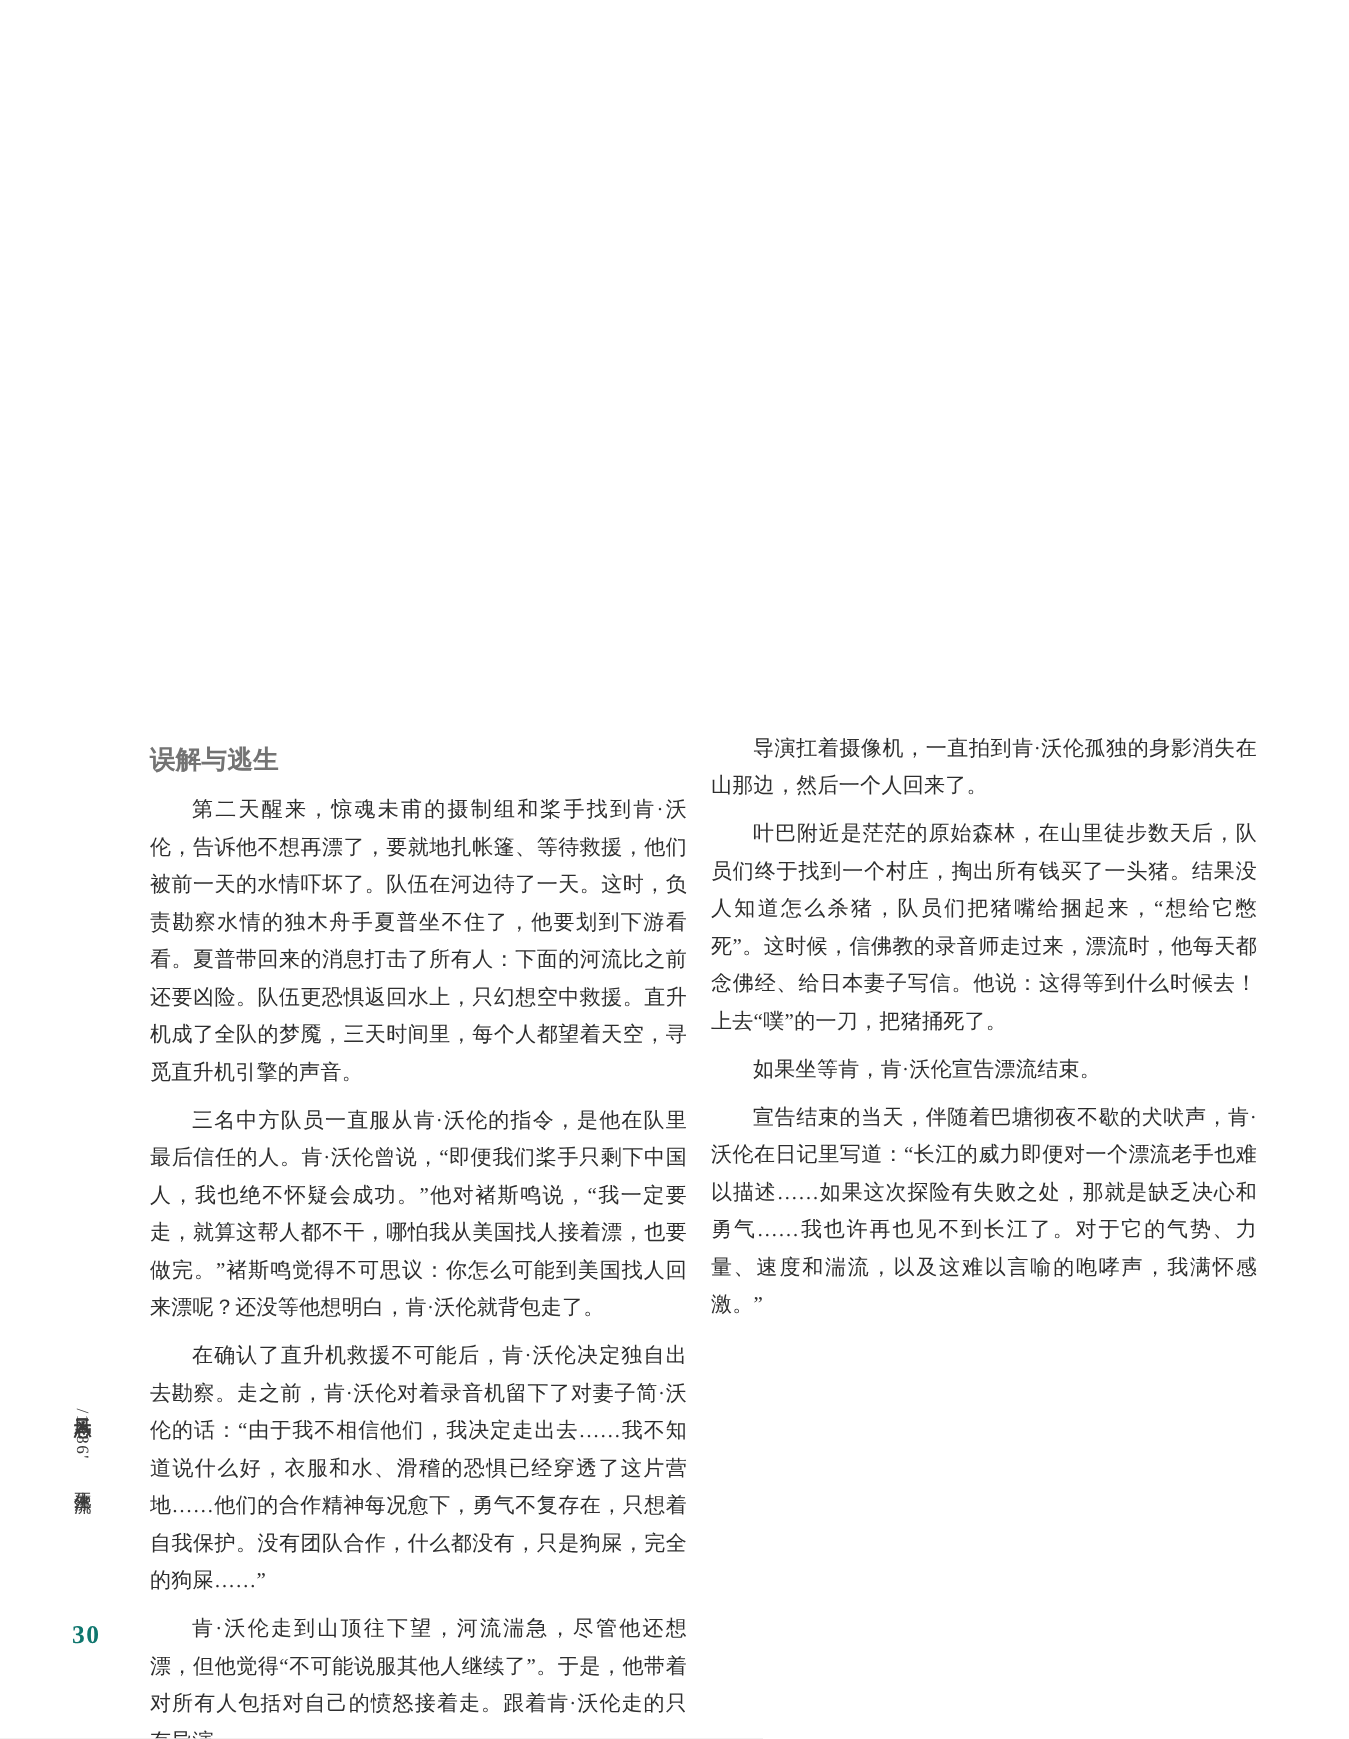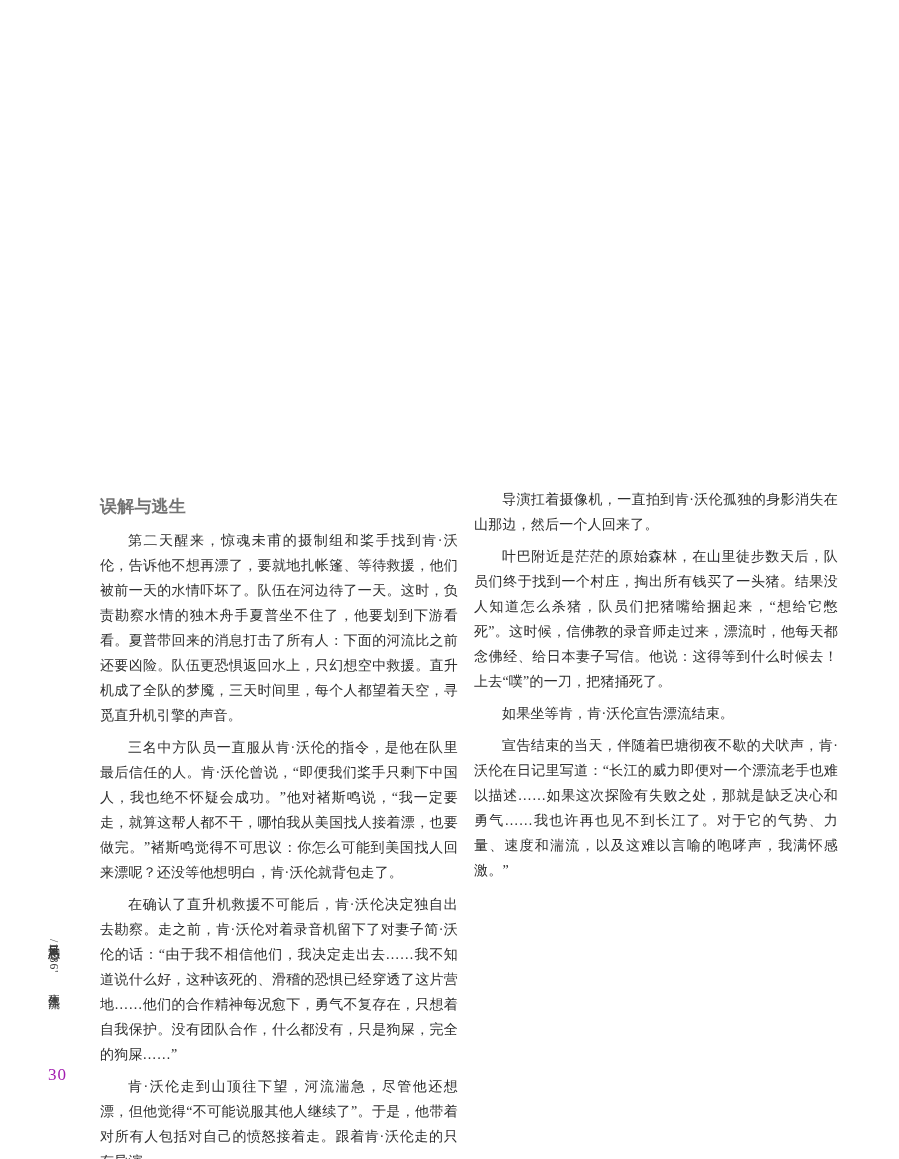--- a/index.html
+++ b/index.html
@@ -59,44 +59,45 @@
     color: #3a3a3a;
     height: 132px;
   }
   .cap-bold { font-weight: bold; }
   .cap-year { font-weight: normal; }
   .cap-sub  { margin-inline-start: 12px; }
 
   .page-number {
     position: absolute;
     left: 2px;
-    top: 129px;
+    top: 144px;
     font-size: 17px;
-    color: #a21caf;
+    color: #0f766e;
     font-feature-settings: "onum" 1;
     letter-spacing: 1px;
+    font-weight: bold;
   }
 </style>
 </head>
 <body>
 
 <div class="page">
 
   <aside class="sidebar">
     <div class="vertical-caption">
       <span class="cap-bold">风云志</span><span class="cap-year">/1986'</span><span class="cap-sub">生死漂流</span>
     </div>
     <div class="page-number">30</div>
   </aside>
 
   <section class="col col-left">
     <h2 class="heading">误解与逃生</h2>
     <p>第二天醒来，惊魂未甫的摄制组和桨手找到肯·沃伦，告诉他不想再漂了，要就地扎帐篷、等待救援，他们被前一天的水情吓坏了。队伍在河边待了一天。这时，负责勘察水情的独木舟手夏普坐不住了，他要划到下游看看。夏普带回来的消息打击了所有人：下面的河流比之前还要凶险。队伍更恐惧返回水上，只幻想空中救援。直升机成了全队的梦魇，三天时间里，每个人都望着天空，寻觅直升机引擎的声音。</p>
     <p>三名中方队员一直服从肯·沃伦的指令，是他在队里最后信任的人。肯·沃伦曾说，“即便我们桨手只剩下中国人，我也绝不怀疑会成功。”他对褚斯鸣说，“我一定要走，就算这帮人都不干，哪怕我从美国找人接着漂，也要做完。”褚斯鸣觉得不可思议：你怎么可能到美国找人回来漂呢？还没等他想明白，肯·沃伦就背包走了。</p>
-    <p>在确认了直升机救援不可能后，肯·沃伦决定独自出去勘察。走之前，肯·沃伦对着录音机留下了对妻子简·沃伦的话：“由于我不相信他们，我决定走出去……我不知道说什么好，这种该死的、滑稽的恐惧已经穿透了这片营地……他们的合作精神每况愈下，勇气不复存在，只想着自我保护。没有团队合作，什么都没有，只是狗屎，完全的狗屎……”</p>
+    <p>在确认了直升机救援不可能后，肯·沃伦决定独自出去勘察。走之前，肯·沃伦对着录音机留下了对妻子简·沃伦的话：“由于我不相信他们，我决定走出去……我不知道说什么好，衣服和水、滑稽的恐惧已经穿透了这片营地……他们的合作精神每况愈下，勇气不复存在，只想着自我保护。没有团队合作，什么都没有，只是狗屎，完全的狗屎……”</p>
     <p>肯·沃伦走到山顶往下望，河流湍急，尽管他还想漂，但他觉得“不可能说服其他人继续了”。于是，他带着对所有人包括对自己的愤怒接着走。跟着肯·沃伦走的只有导演，</p>
   </section>
 
   <section class="col col-right">
     <p>导演扛着摄像机，一直拍到肯·沃伦孤独的身影消失在山那边，然后一个人回来了。</p>
     <p>叶巴附近是茫茫的原始森林，在山里徒步数天后，队员们终于找到一个村庄，掏出所有钱买了一头猪。结果没人知道怎么杀猪，队员们把猪嘴给捆起来，“想给它憋死”。这时候，信佛教的录音师走过来，漂流时，他每天都念佛经、给日本妻子写信。他说：这得等到什么时候去！上去“噗”的一刀，把猪捅死了。</p>
     <p>如果坐等肯，肯·沃伦宣告漂流结束。</p>
     <p>宣告结束的当天，伴随着巴塘彻夜不歇的犬吠声，肯·沃伦在日记里写道：“长江的威力即便对一个漂流老手也难以描述……如果这次探险有失败之处，那就是缺乏决心和勇气……我也许再也见不到长江了。对于它的气势、力量、速度和湍流，以及这难以言喻的咆哮声，我满怀感激。”</p>
   </section>
 

